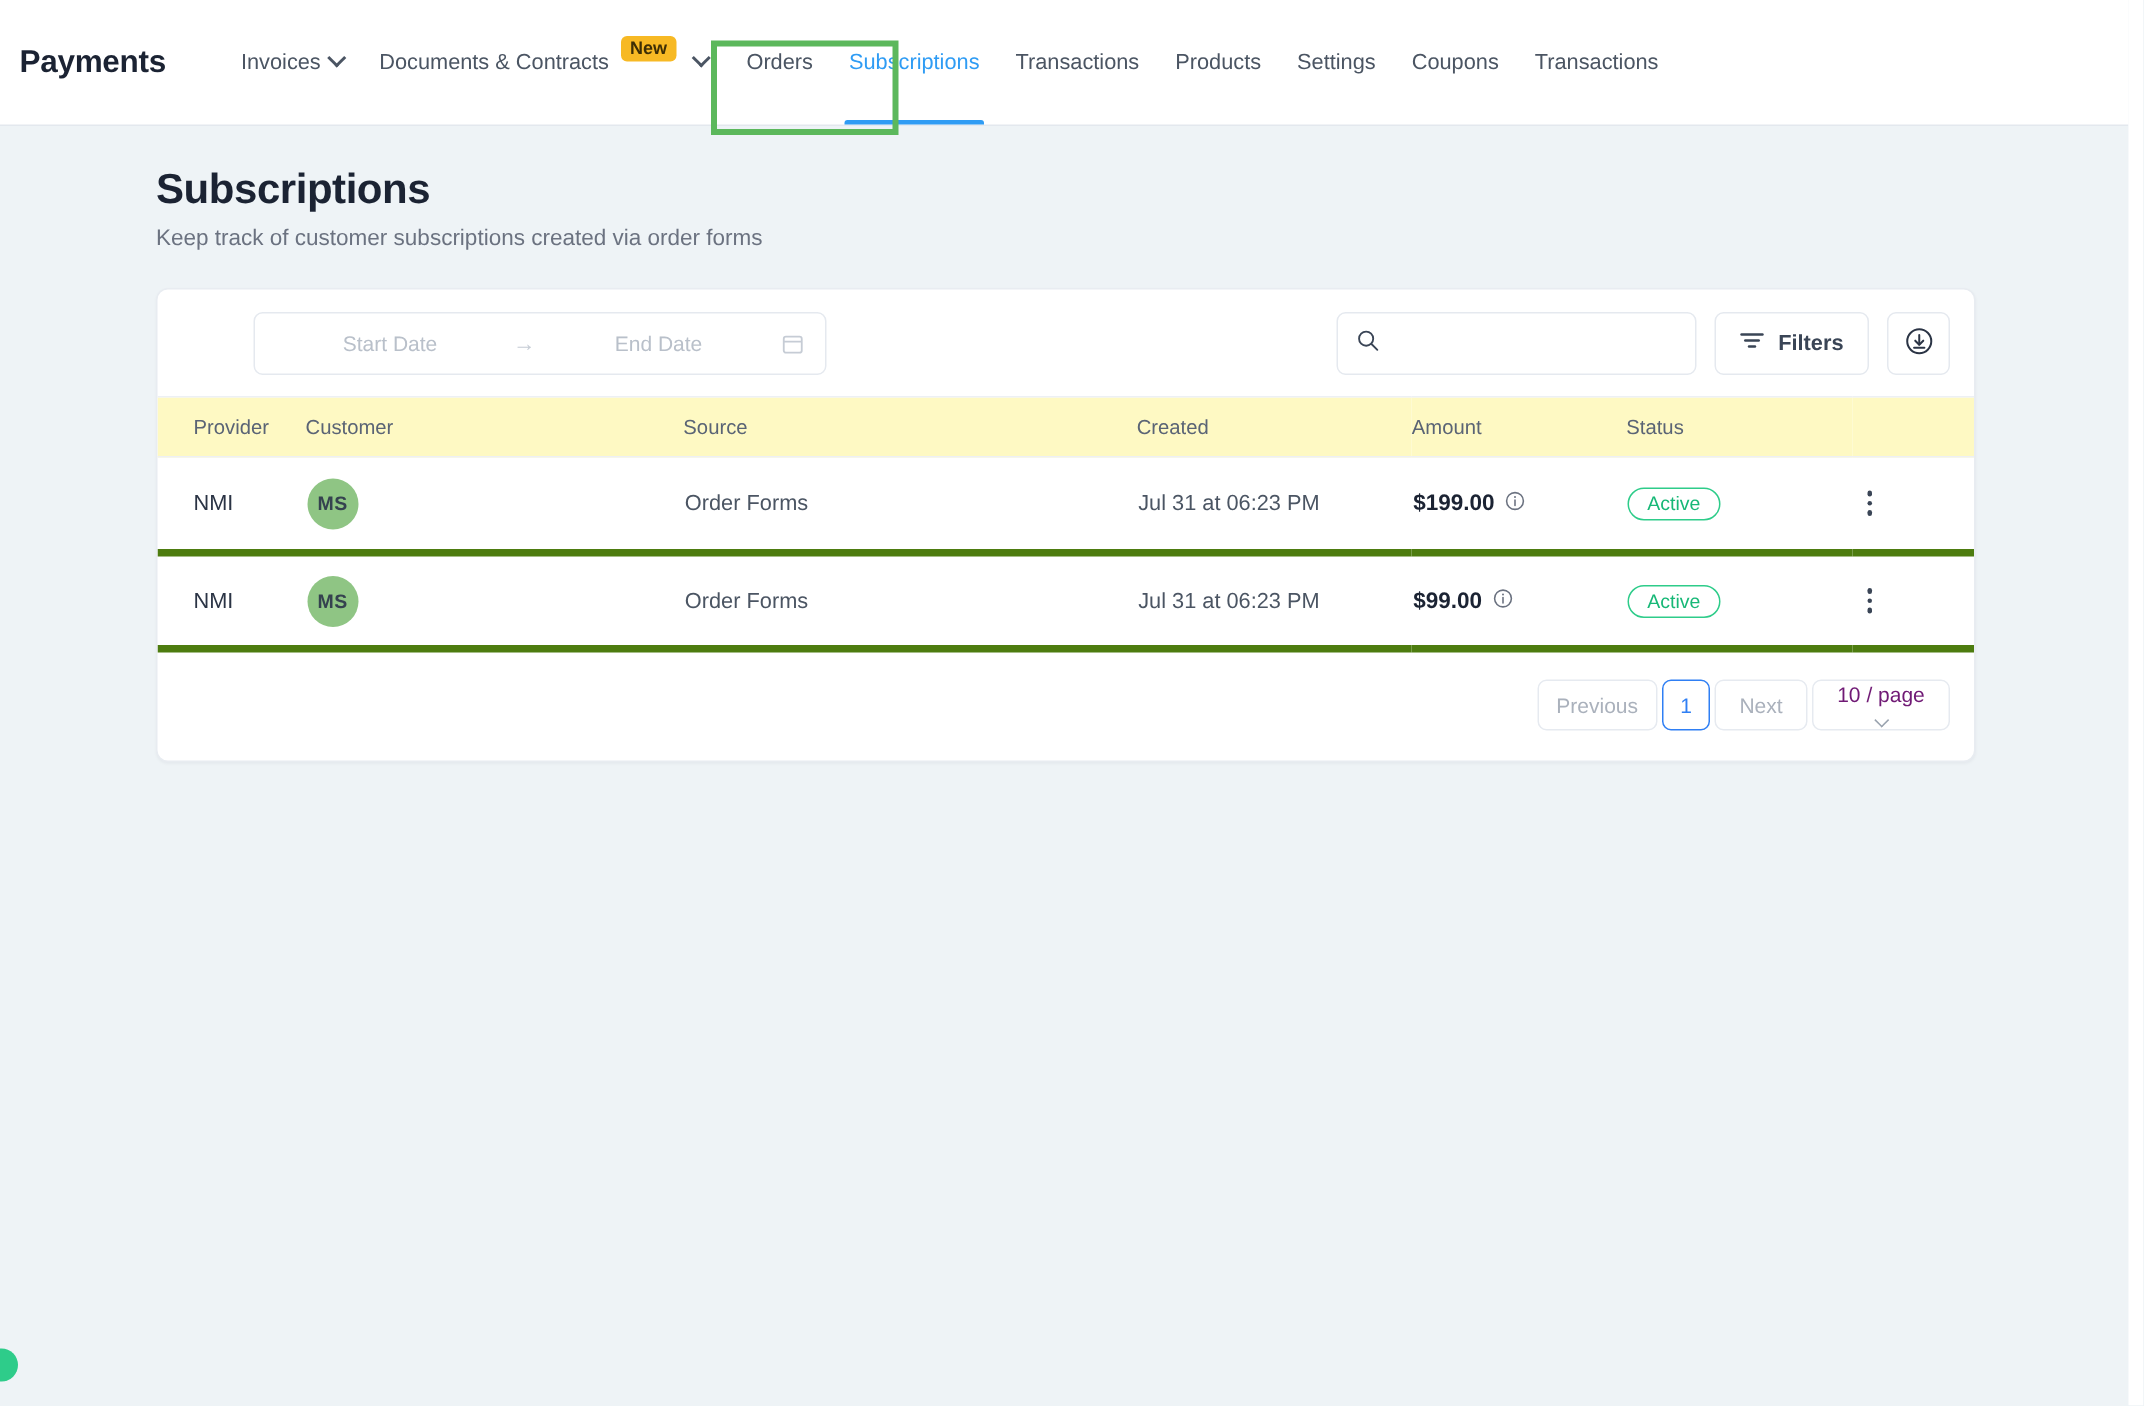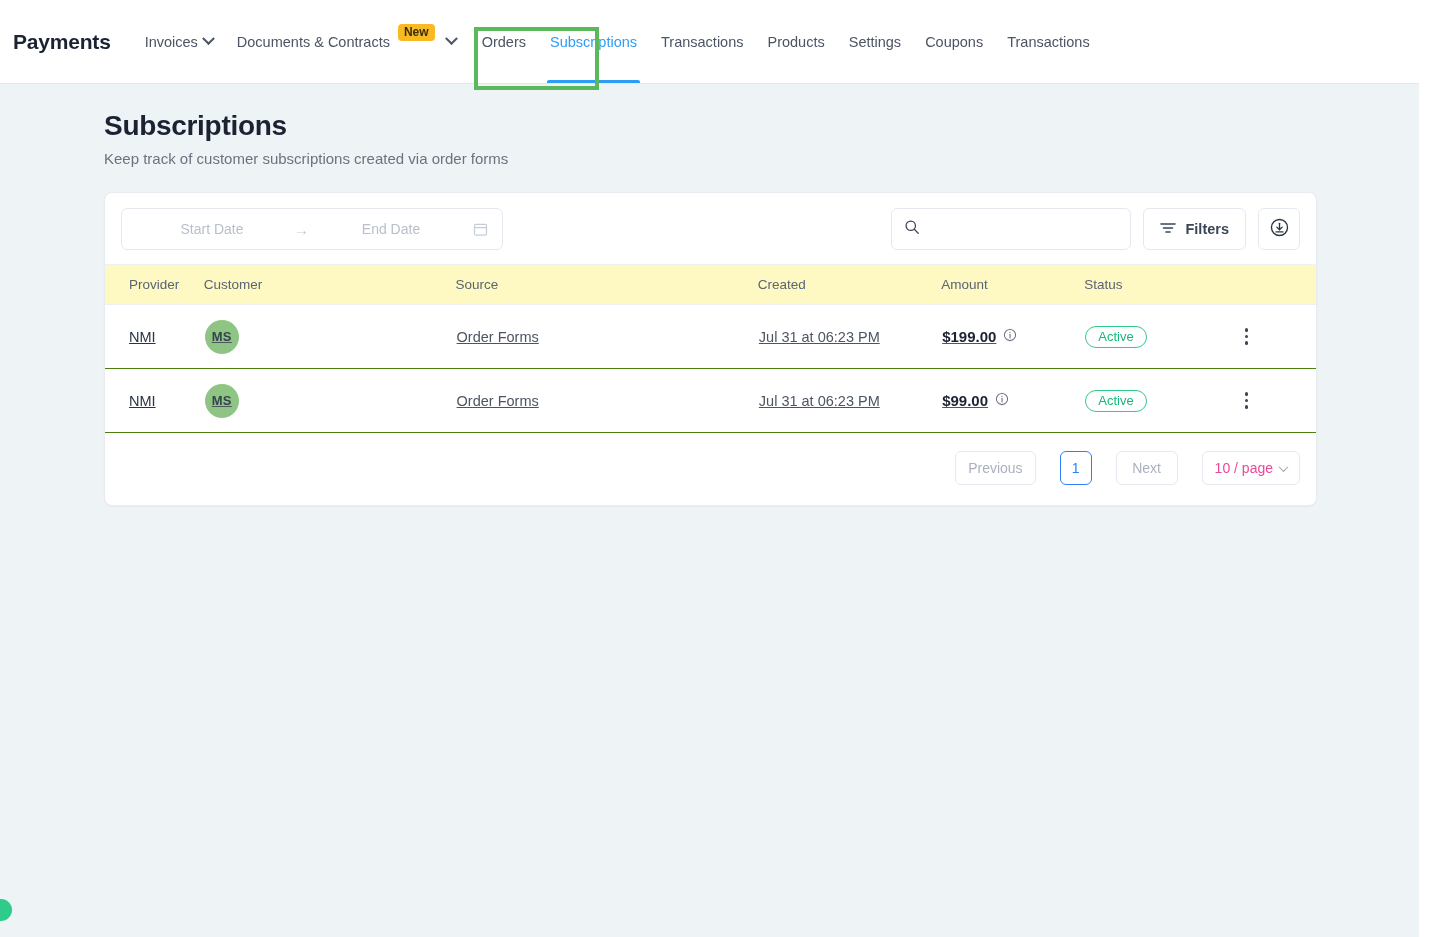--- a/index.html
+++ b/index.html
@@ -24,21 +24,21 @@
     border-bottom: 1px solid #e3e8ee;
     display: flex;
     align-items: center;
     padding-left: 13px;
   }
   .brand {
     font-size: 21px;
     font-weight: bold;
     color: #1b2333;
     letter-spacing: -0.2px;
-    margin-right: 22px;
+    margin-right: 38px;
     white-space: nowrap;
   }
   .nav-items { display: flex; align-items: center; height: 100%; }
   .nav-item {
     position: relative;
     display: flex;
     align-items: center;
     gap: 6px;
     font-size: 14.5px;
     color: #4b5563;
@@ -125,20 +125,21 @@
   .daterange {
     display: flex;
     align-items: center;
     width: 382px;
     height: 42px;
     border: 1px solid #e5e9ef;
     border-radius: 6px;
     padding: 0 14px;
     font-size: 14px;
     color: #b9c0ca;
+    margin-left: 48px;
   }
   .dr-start { flex: 1; text-align: center; }
   .dr-end { flex: 1; text-align: center; }
   .dr-arrow { color: #c6ccd5; font-size: 15px; padding: 0 6px; }
   .cal-ico { margin-left: 6px; color: #c6ccd5; display:flex; }
 
   .toolbar-right { display: flex; align-items: center; gap: 12px; }
   .search {
     width: 240px;
     height: 42px;
@@ -182,26 +183,25 @@
     border-top: 1px solid #edf0f4;
     border-bottom: 1px solid #edf0f4;
     text-align: left;
     font-size: 13.5px;
     font-weight: normal;
     color: #5a6475;
     padding: 11px 0 11px 0;
     height: 40px;
   }
   tbody td {
-    border-bottom: 1px solid #4d7c0f;
+    border-bottom: 5px solid #4d7c0f;
     font-size: 14.5px;
     color: #4b5563;
     height: 64px;
     vertical-align: middle;
-    text-decoration: underline;
   }
   .col-provider { width: 98px; padding-left: 24px !important; }
   .col-customer { width: 250px; }
   .col-source   { width: 300px; }
   .col-created  { width: 182px; }
   .col-amount   { width: 142px; }
   .col-status   { width: 150px; }
   .col-actions  { width: 80px; }
 
   td.col-provider { color: #2b3445; }
@@ -238,21 +238,21 @@
     cursor: pointer;
     width: 20px;
   }
   .kebab i { width: 3.5px; height: 3.5px; background: #3a4556; border-radius: 50%; display:block; }
 
   
   .pagination {
     display: flex;
     align-items: center;
     justify-content: flex-end;
-    gap: 24px;
+    gap: 3px;
     padding: 18px 16px 20px 0;
   }
   .pg {
     height: 34px;
     min-width: 62px;
     border: 1px solid #e6eaf0;
     border-radius: 6px;
     background: #fff;
     font-size: 14px;
     color: #aab1bc;
@@ -264,22 +264,23 @@
     font-family: "Liberation Sans", sans-serif;
   }
   .pg.page-num {
     min-width: 32px;
     padding: 0;
     border-color: #2f7ff4;
     color: #2f7ff4;
   }
   .pg.per-page {
     gap: 7px;
-    color: #ec4899;
+    color: #701a75;
     min-width: 92px;
+    flex-direction: column;
   }
   .chev-sm {
     display: inline-block;
     width: 7px; height: 7px;
     border-right: 1.6px solid #9aa3af;
     border-bottom: 1.6px solid #9aa3af;
     transform: rotate(45deg) translate(-1px,-1px);
   }
 
   

